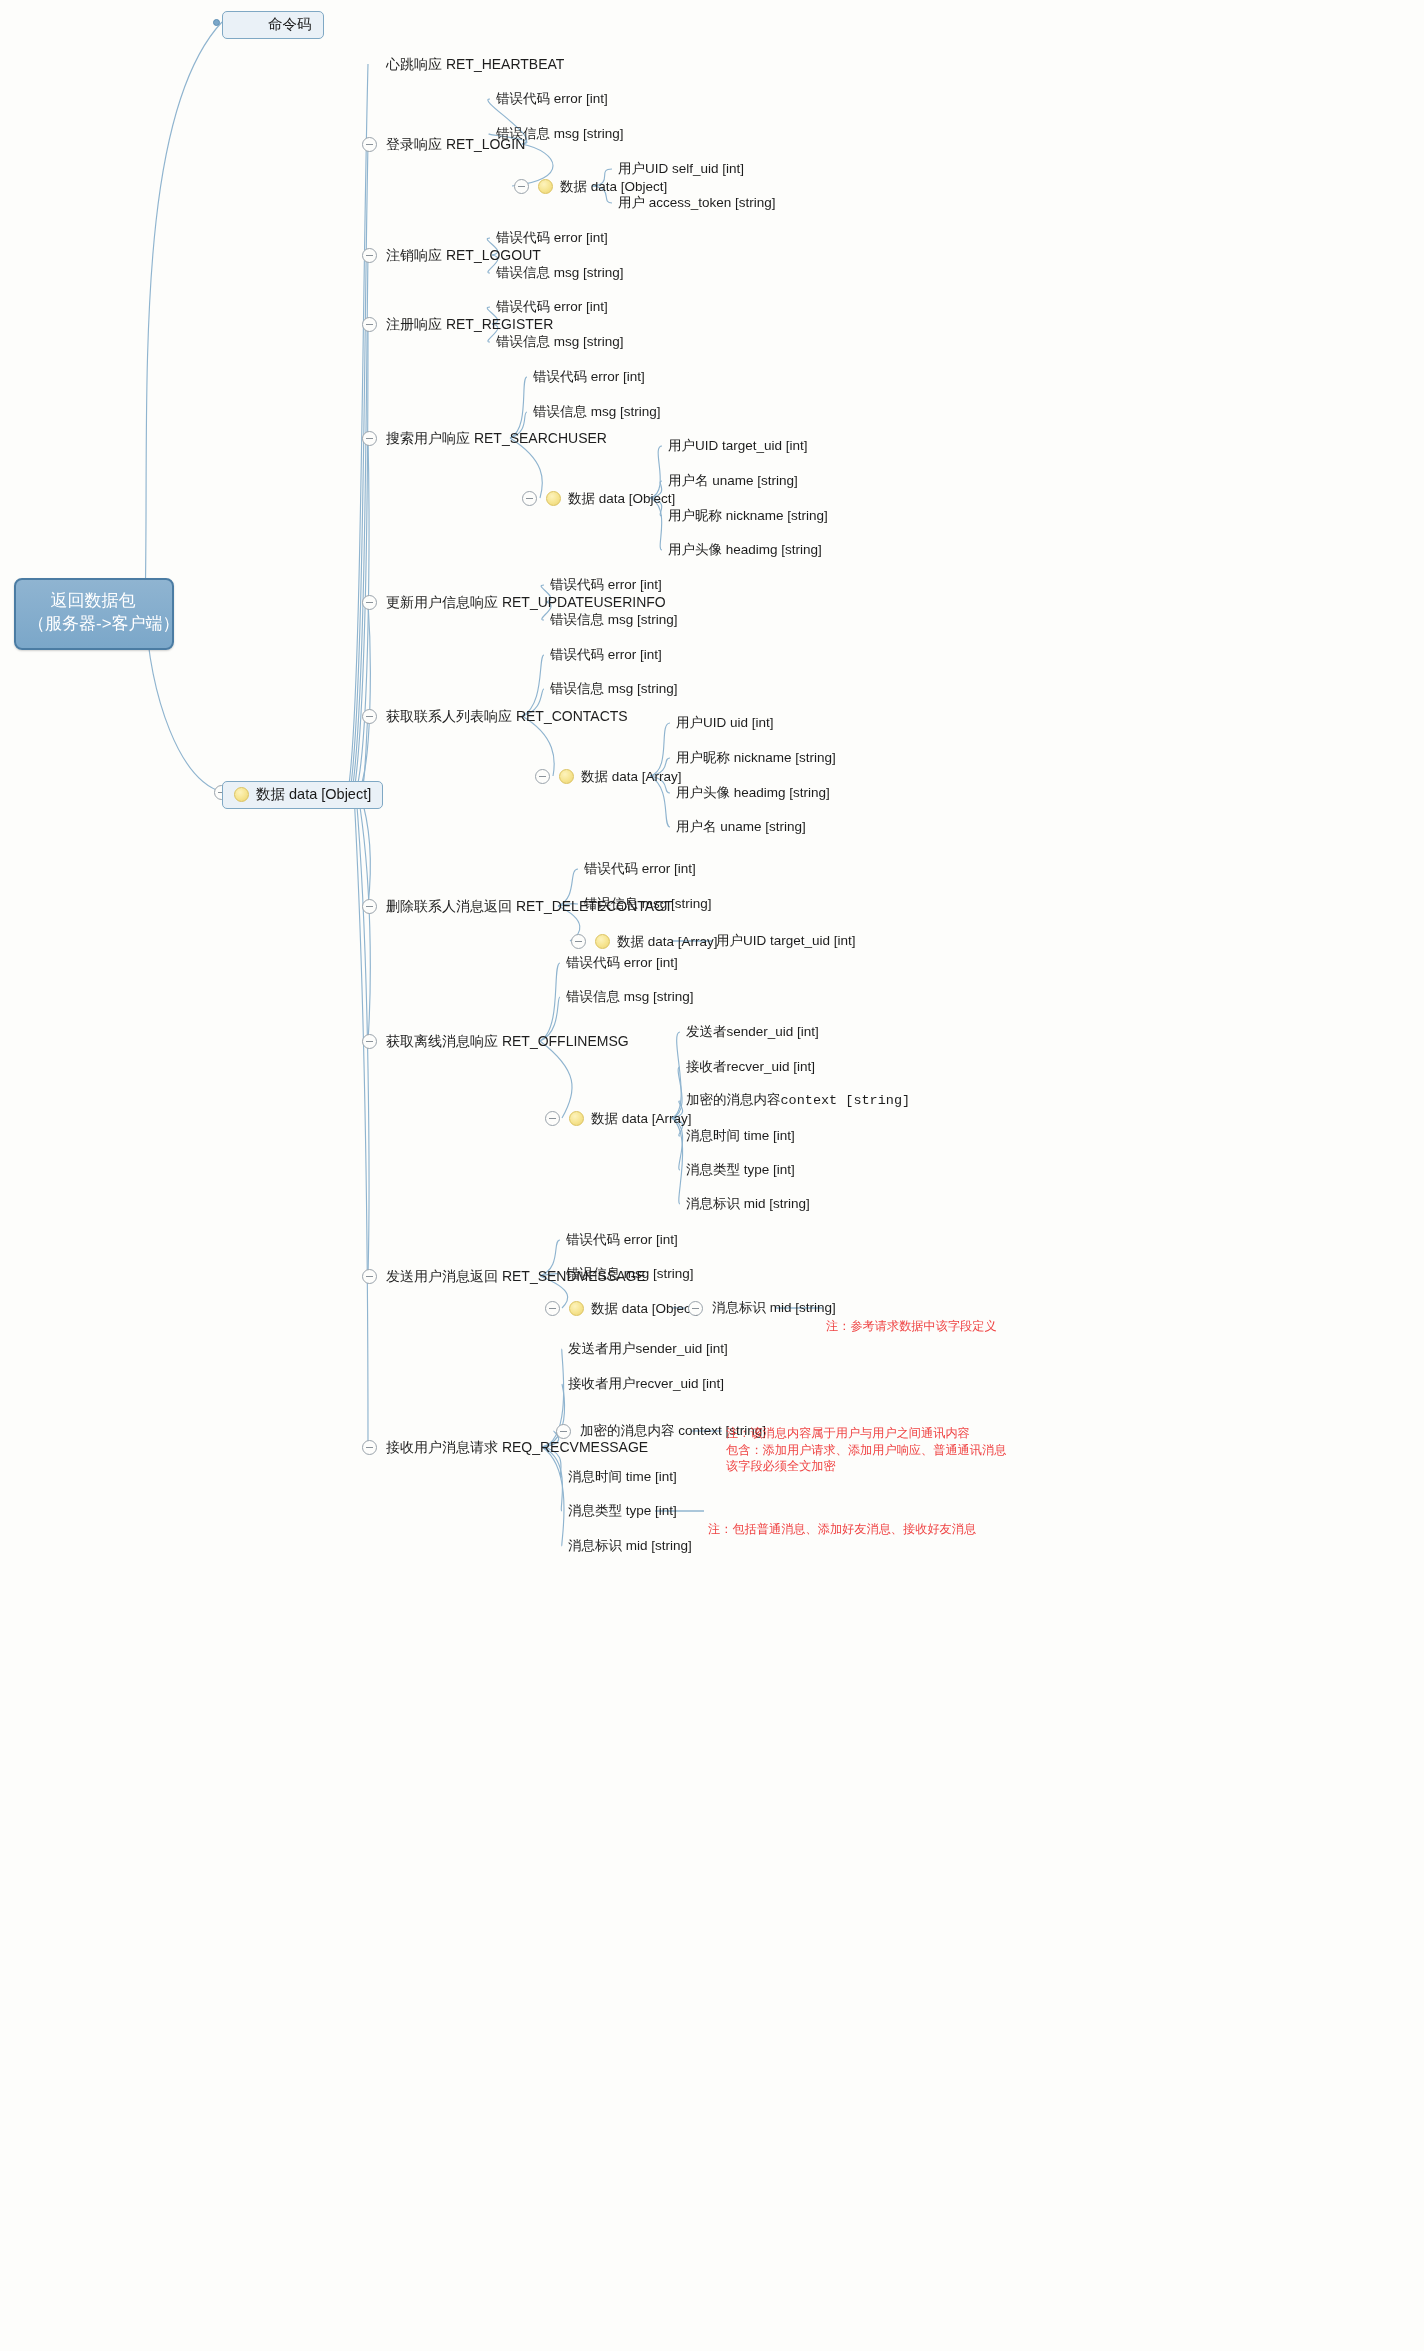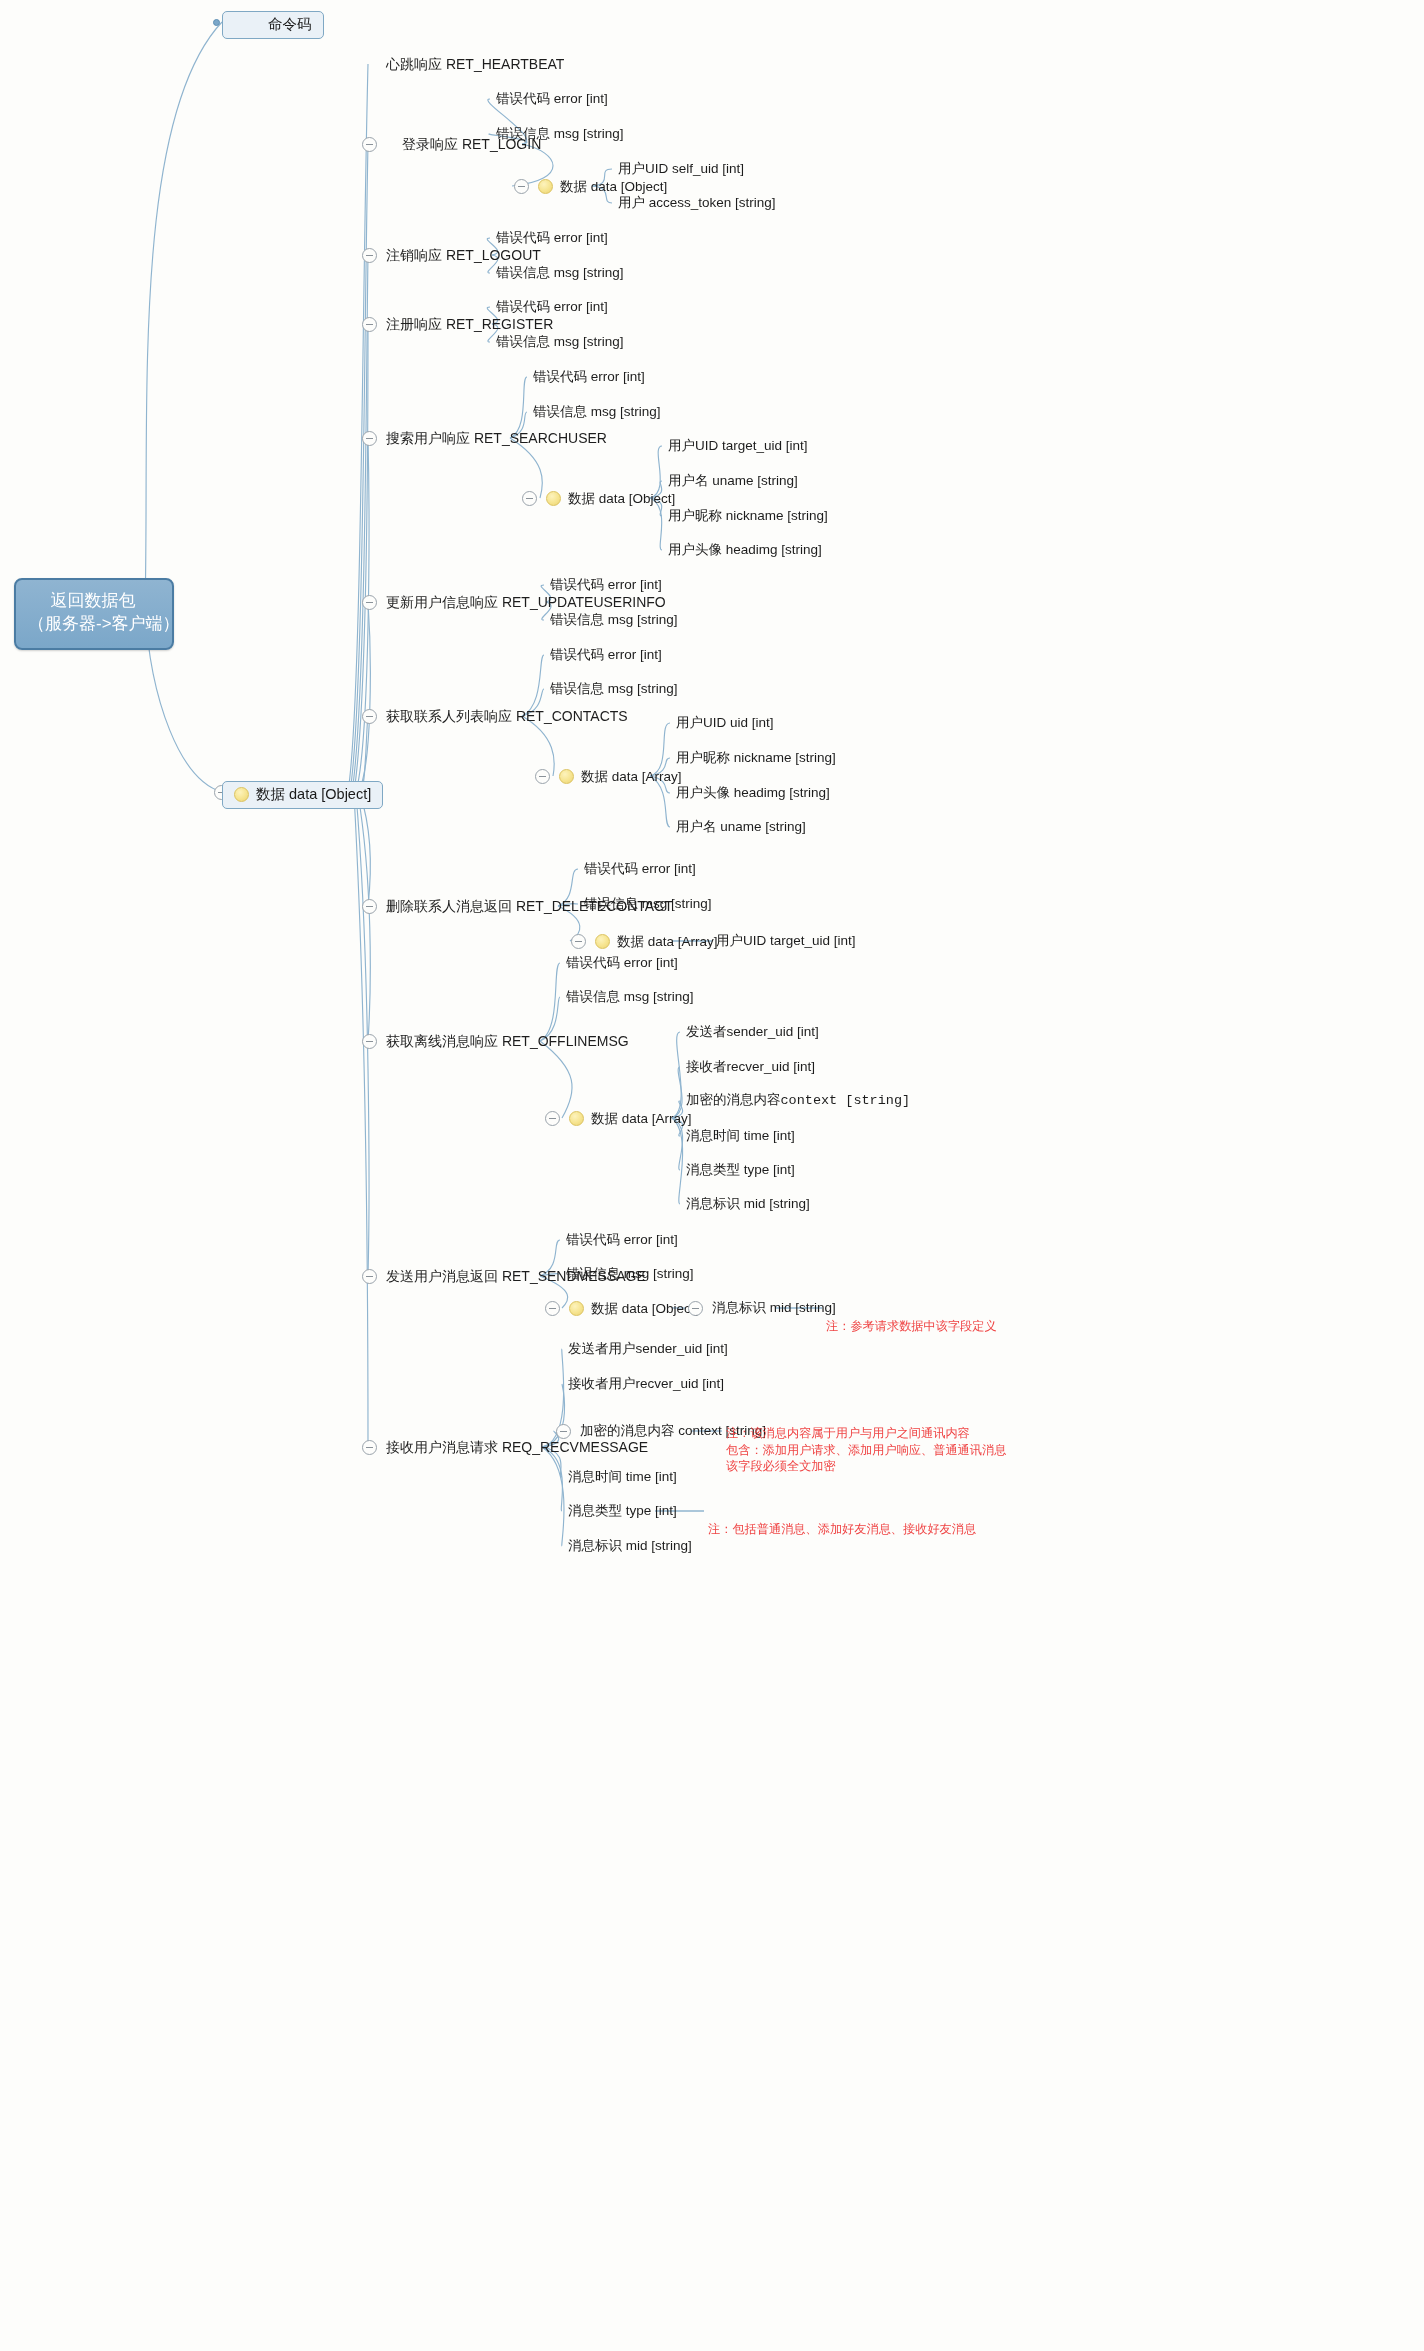--- a/index.html
+++ b/index.html
@@ -199,21 +199,21 @@
   <div class="node boxed" style="left:222px;top:781px;">
     <span class="ybullet"></span>
     <span>数据 data [Object]</span>
   </div>
 
   <div class="node txt big" style="left:386px;top:57px;">
     <span>心跳响应 RET_HEARTBEAT</span>
   </div>
 
   <div class="toggle" style="left:362px;top:137px;"></div>
-  <div class="node txt big" style="left:386px;top:137px;margin-left:16px;">
+  <div class="node txt big" style="left:386px;top:137px;">
     <span>登录响应 RET_LOGIN</span>
   </div>
   <div class="node txt" style="left:496px;top:92px;">
     <span>错误代码 error [int]</span>
   </div>
   <div class="node txt" style="left:496px;top:127px;">
     <span>错误信息 msg [string]</span>
   </div>
   <div class="toggle" style="left:514px;top:179px;"></div>
   <div class="node txt" style="left:538px;top:179px;">

